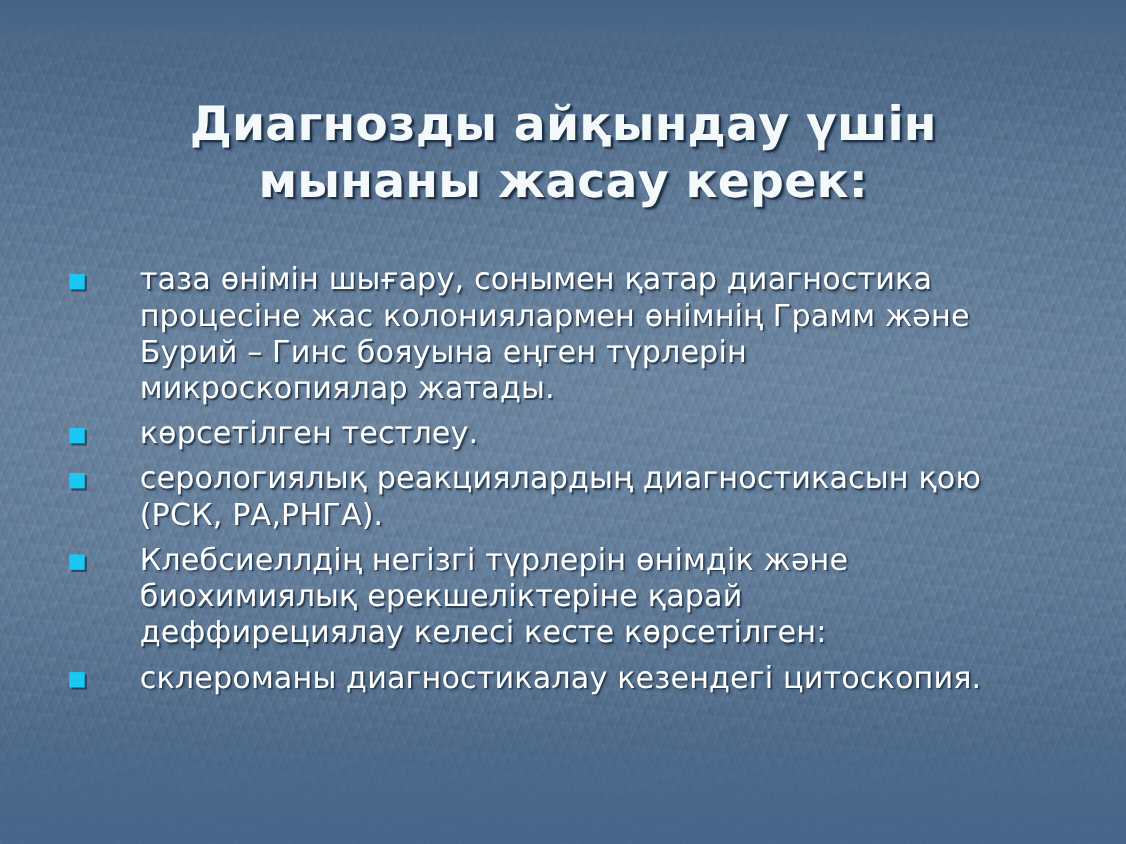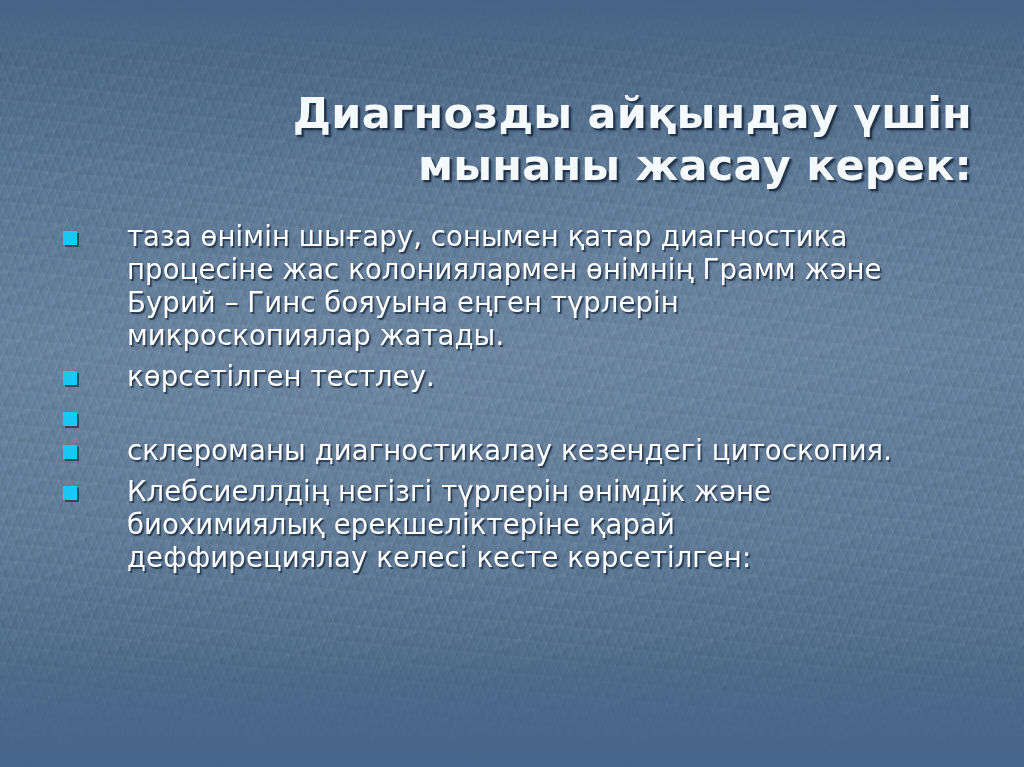--- a/index.html
+++ b/index.html
@@ -92,37 +92,37 @@
     width: 100%;
     height: 100%;
   }
 
   
   .title {
     position: absolute;
     left: 52px;
     top: 58px;
     width: 920px;
-    text-align: right;
+    text-align: center;
     color: #f4f9fb;
     font-size: 43px;
     font-weight: 700;
     line-height: 1.22;
     letter-spacing: 0.2px;
     text-shadow:
       2px 2px 0 rgba(22,40,62,0.72),
       3px 3px 2px rgba(18,34,54,0.45);
     white-space: pre-line;
   }
 
   
   .bullets {
     position: absolute;
     left: 0;
-    top: 220px;
+    top: 238px;
     width: 1024px;
   }
 
   .bullet-row {
     position: relative;
     display: flex;
     align-items: flex-start;
     padding-left: 63px;
     margin-bottom: 8px;
   }
@@ -174,30 +174,32 @@
 микроскопиялар жатады.</span>
       </li>
 
       <li class="bullet-row">
         <span class="bullet-marker"></span>
         <span class="bullet-text">көрсетілген тестлеу.</span>
       </li>
 
       <li class="bullet-row">
         <span class="bullet-marker"></span>
-      </li>
-
-      <li class="bullet-row">
-        <span class="bullet-marker"></span>
-        <span class="bullet-text">склероманы диагностикалау кезендегі цитоскопия.</span>
+        <span class="bullet-text">серологиялық реакциялардың диагностикасын қою
+(РСК, РА,РНГА).</span>
       </li>
 
       <li class="bullet-row">
         <span class="bullet-marker"></span>
         <span class="bullet-text">Клебсиеллдің  негізгі түрлерін өнімдік және
 биохимиялық ерекшеліктеріне қарай
 деффирециялау келесі кесте көрсетілген:</span>
       </li>
 
+      <li class="bullet-row">
+        <span class="bullet-marker"></span>
+        <span class="bullet-text">склероманы диагностикалау кезендегі цитоскопия.</span>
+      </li>
+
     </ul>
 
   </div>
 </div>
 
 </body></html>

